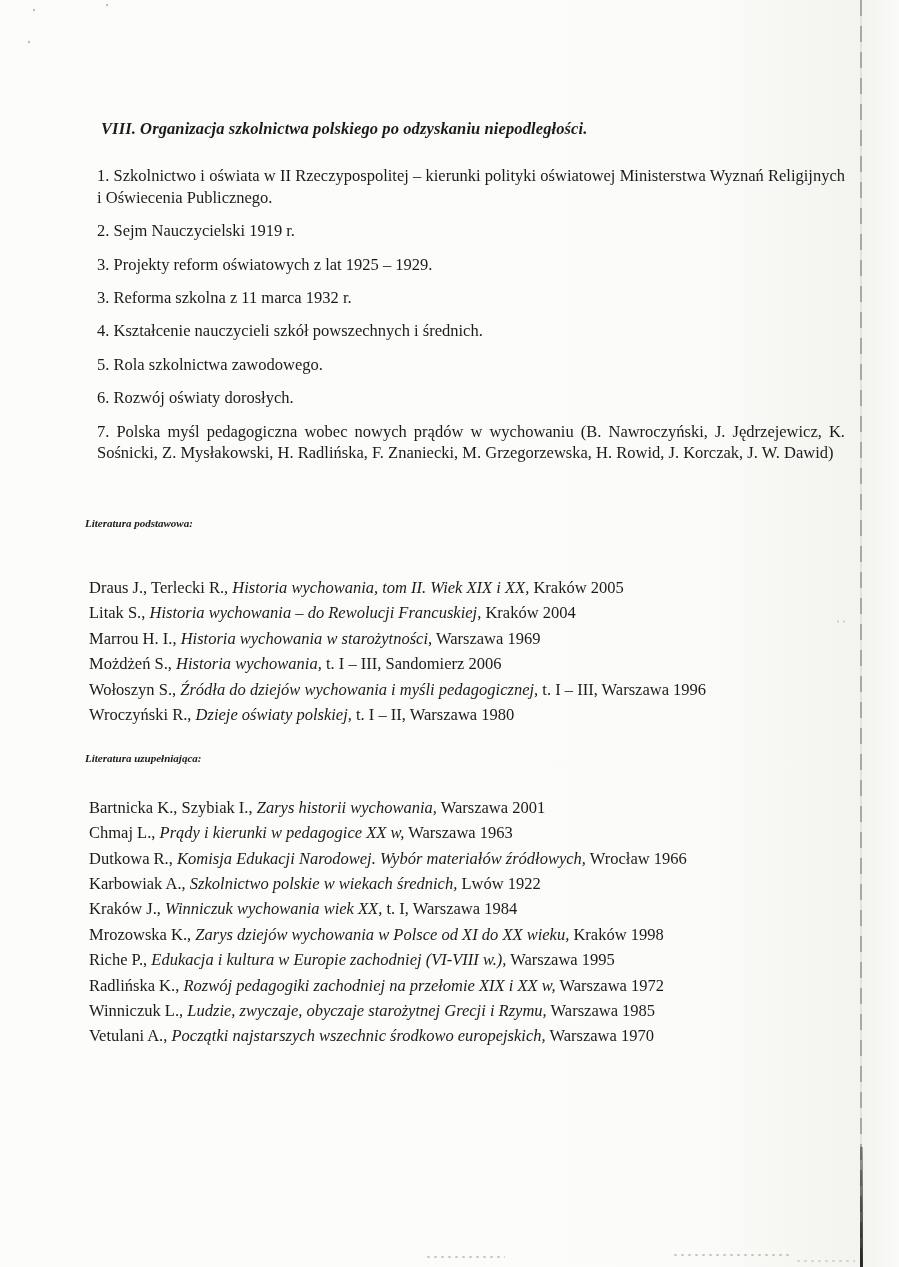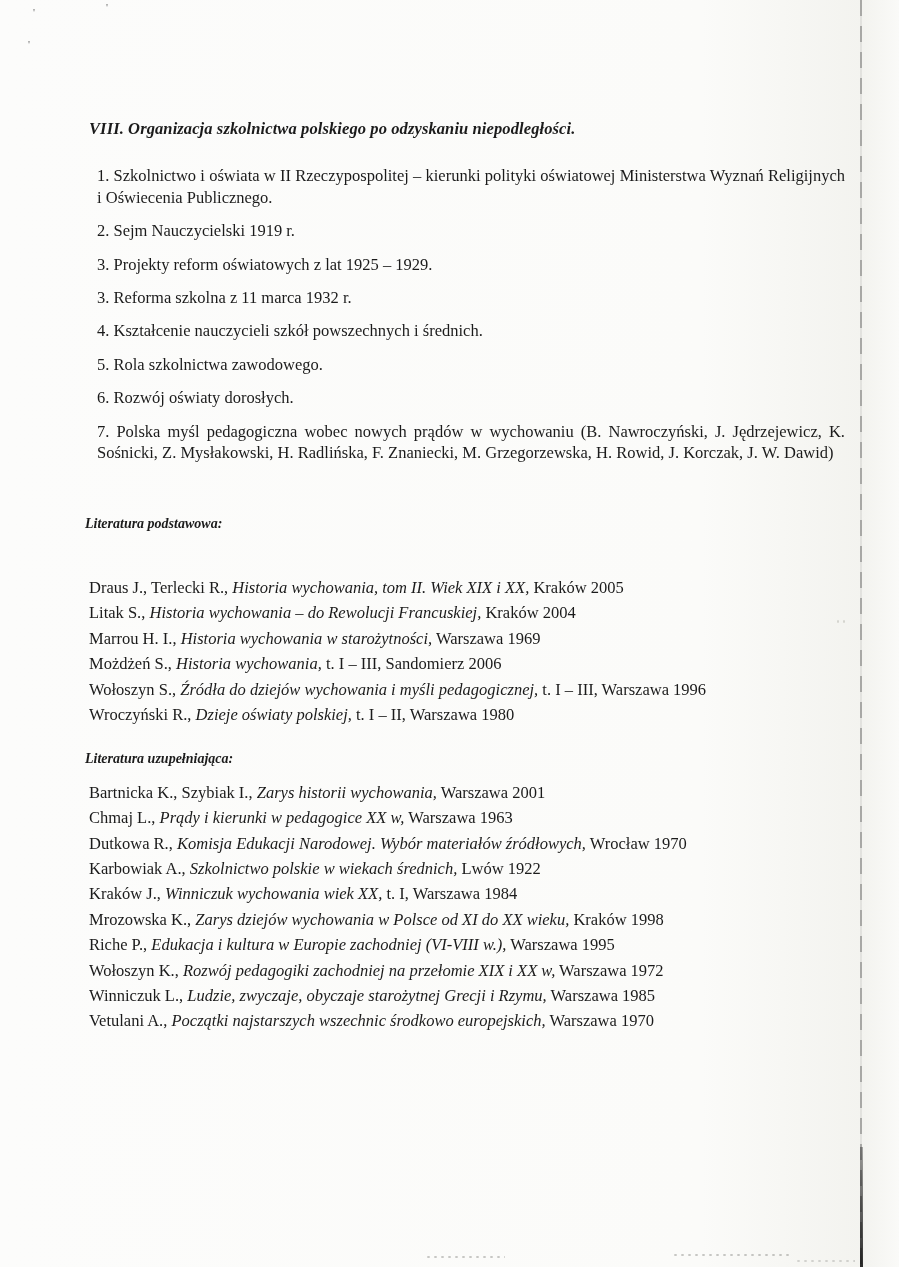--- a/index.html
+++ b/index.html
@@ -18,32 +18,32 @@
   .content {
     position: absolute;
     left: 85px; top: 118px; width: 772px;
     font-size: 16.5px;
     line-height: 21.4px;
   }
   .section-title {
     font-size: 16.5px;
     font-weight: bold;
     font-style: italic;
-    margin: 0 0 26px 4px;
+    margin: 0 0 26px 16px;
     letter-spacing: 0.1px;
   }
   .topics p { margin: 12px; text-align: justify; }
   .lit-heading {
-    font-size: 14px;
+    font-size: 11px;
     font-weight: bold;
     font-style: italic;
     margin: 0;
   }
   .lit-1 { margin-top: 50px; margin-bottom: 42px; }
-  .lit-2 { margin-top: 23px; margin-bottom: 12px; }
+  .lit-2 { margin-top: 23px; margin-bottom: 27px; }
   .bib-list p { margin: 4px; white-space: nowrap; }
   .it { font-style: italic; }
 
   
   .edge-line {
     position: absolute;
     right: 37px; top: 0; width: 2px; height: 1267px;
     background: repeating-linear-gradient(180deg,
       rgba(35,35,35,0.45) 0 16px,
       rgba(35,35,35,0.10) 16px 26px);
@@ -119,24 +119,24 @@
       <p><span>Możdżeń S., </span><span class="it">Historia wychowania,</span><span> t. I – III, Sandomierz 2006</span></p>
       <p><span>Wołoszyn S., </span><span class="it">Źródła do dziejów wychowania i myśli pedagogicznej,</span><span> t. I – III, Warszawa 1996</span></p>
       <p><span>Wroczyński R., </span><span class="it">Dzieje oświaty polskiej,</span><span> t. I – II, Warszawa 1980</span></p>
     </div>
 
     <h2 class="lit-heading lit-2">Literatura uzupełniająca:</h2>
 
     <div class="bib-list">
       <p><span>Bartnicka K., Szybiak I., </span><span class="it">Zarys historii wychowania,</span><span> Warszawa 2001</span></p>
       <p><span>Chmaj L., </span><span class="it">Prądy i kierunki w pedagogice XX w,</span><span> Warszawa 1963</span></p>
-      <p><span>Dutkowa R., </span><span class="it">Komisja Edukacji Narodowej. Wybór materiałów źródłowych,</span><span> Wrocław 1970</span></p>
+      <p><span>Dutkowa R., </span><span class="it">Komisja Edukacji Narodowej. Wybór materiałów źródłowych,</span><span> Wrocław 1966</span></p>
       <p><span>Karbowiak A., </span><span class="it">Szkolnictwo polskie w wiekach średnich,</span><span> Lwów 1922</span></p>
       <p><span>Kraków J., </span><span class="it">Winniczuk wychowania wiek XX,</span><span> t. I, Warszawa 1984</span></p>
       <p><span>Mrozowska K., </span><span class="it">Zarys dziejów wychowania w Polsce od XI do XX wieku,</span><span> Kraków 1998</span></p>
       <p><span>Riche P., </span><span class="it">Edukacja i kultura w Europie zachodniej (VI-VIII w.),</span><span> Warszawa 1995</span></p>
-      <p><span>Wołoszyn K., </span><span class="it">Rozwój pedagogiki zachodniej na przełomie XIX i XX w,</span><span> Warszawa 1972</span></p>
+      <p><span>Radlińska K., </span><span class="it">Rozwój pedagogiki zachodniej na przełomie XIX i XX w,</span><span> Warszawa 1972</span></p>
       <p><span>Winniczuk L., </span><span class="it">Ludzie, zwyczaje, obyczaje starożytnej Grecji i Rzymu,</span><span> Warszawa 1985</span></p>
       <p><span>Vetulani A., </span><span class="it">Początki najstarszych wszechnic środkowo europejskich,</span><span> Warszawa 1970</span></p>
     </div>
 
   </div>
 </div>
 
 </body></html>

